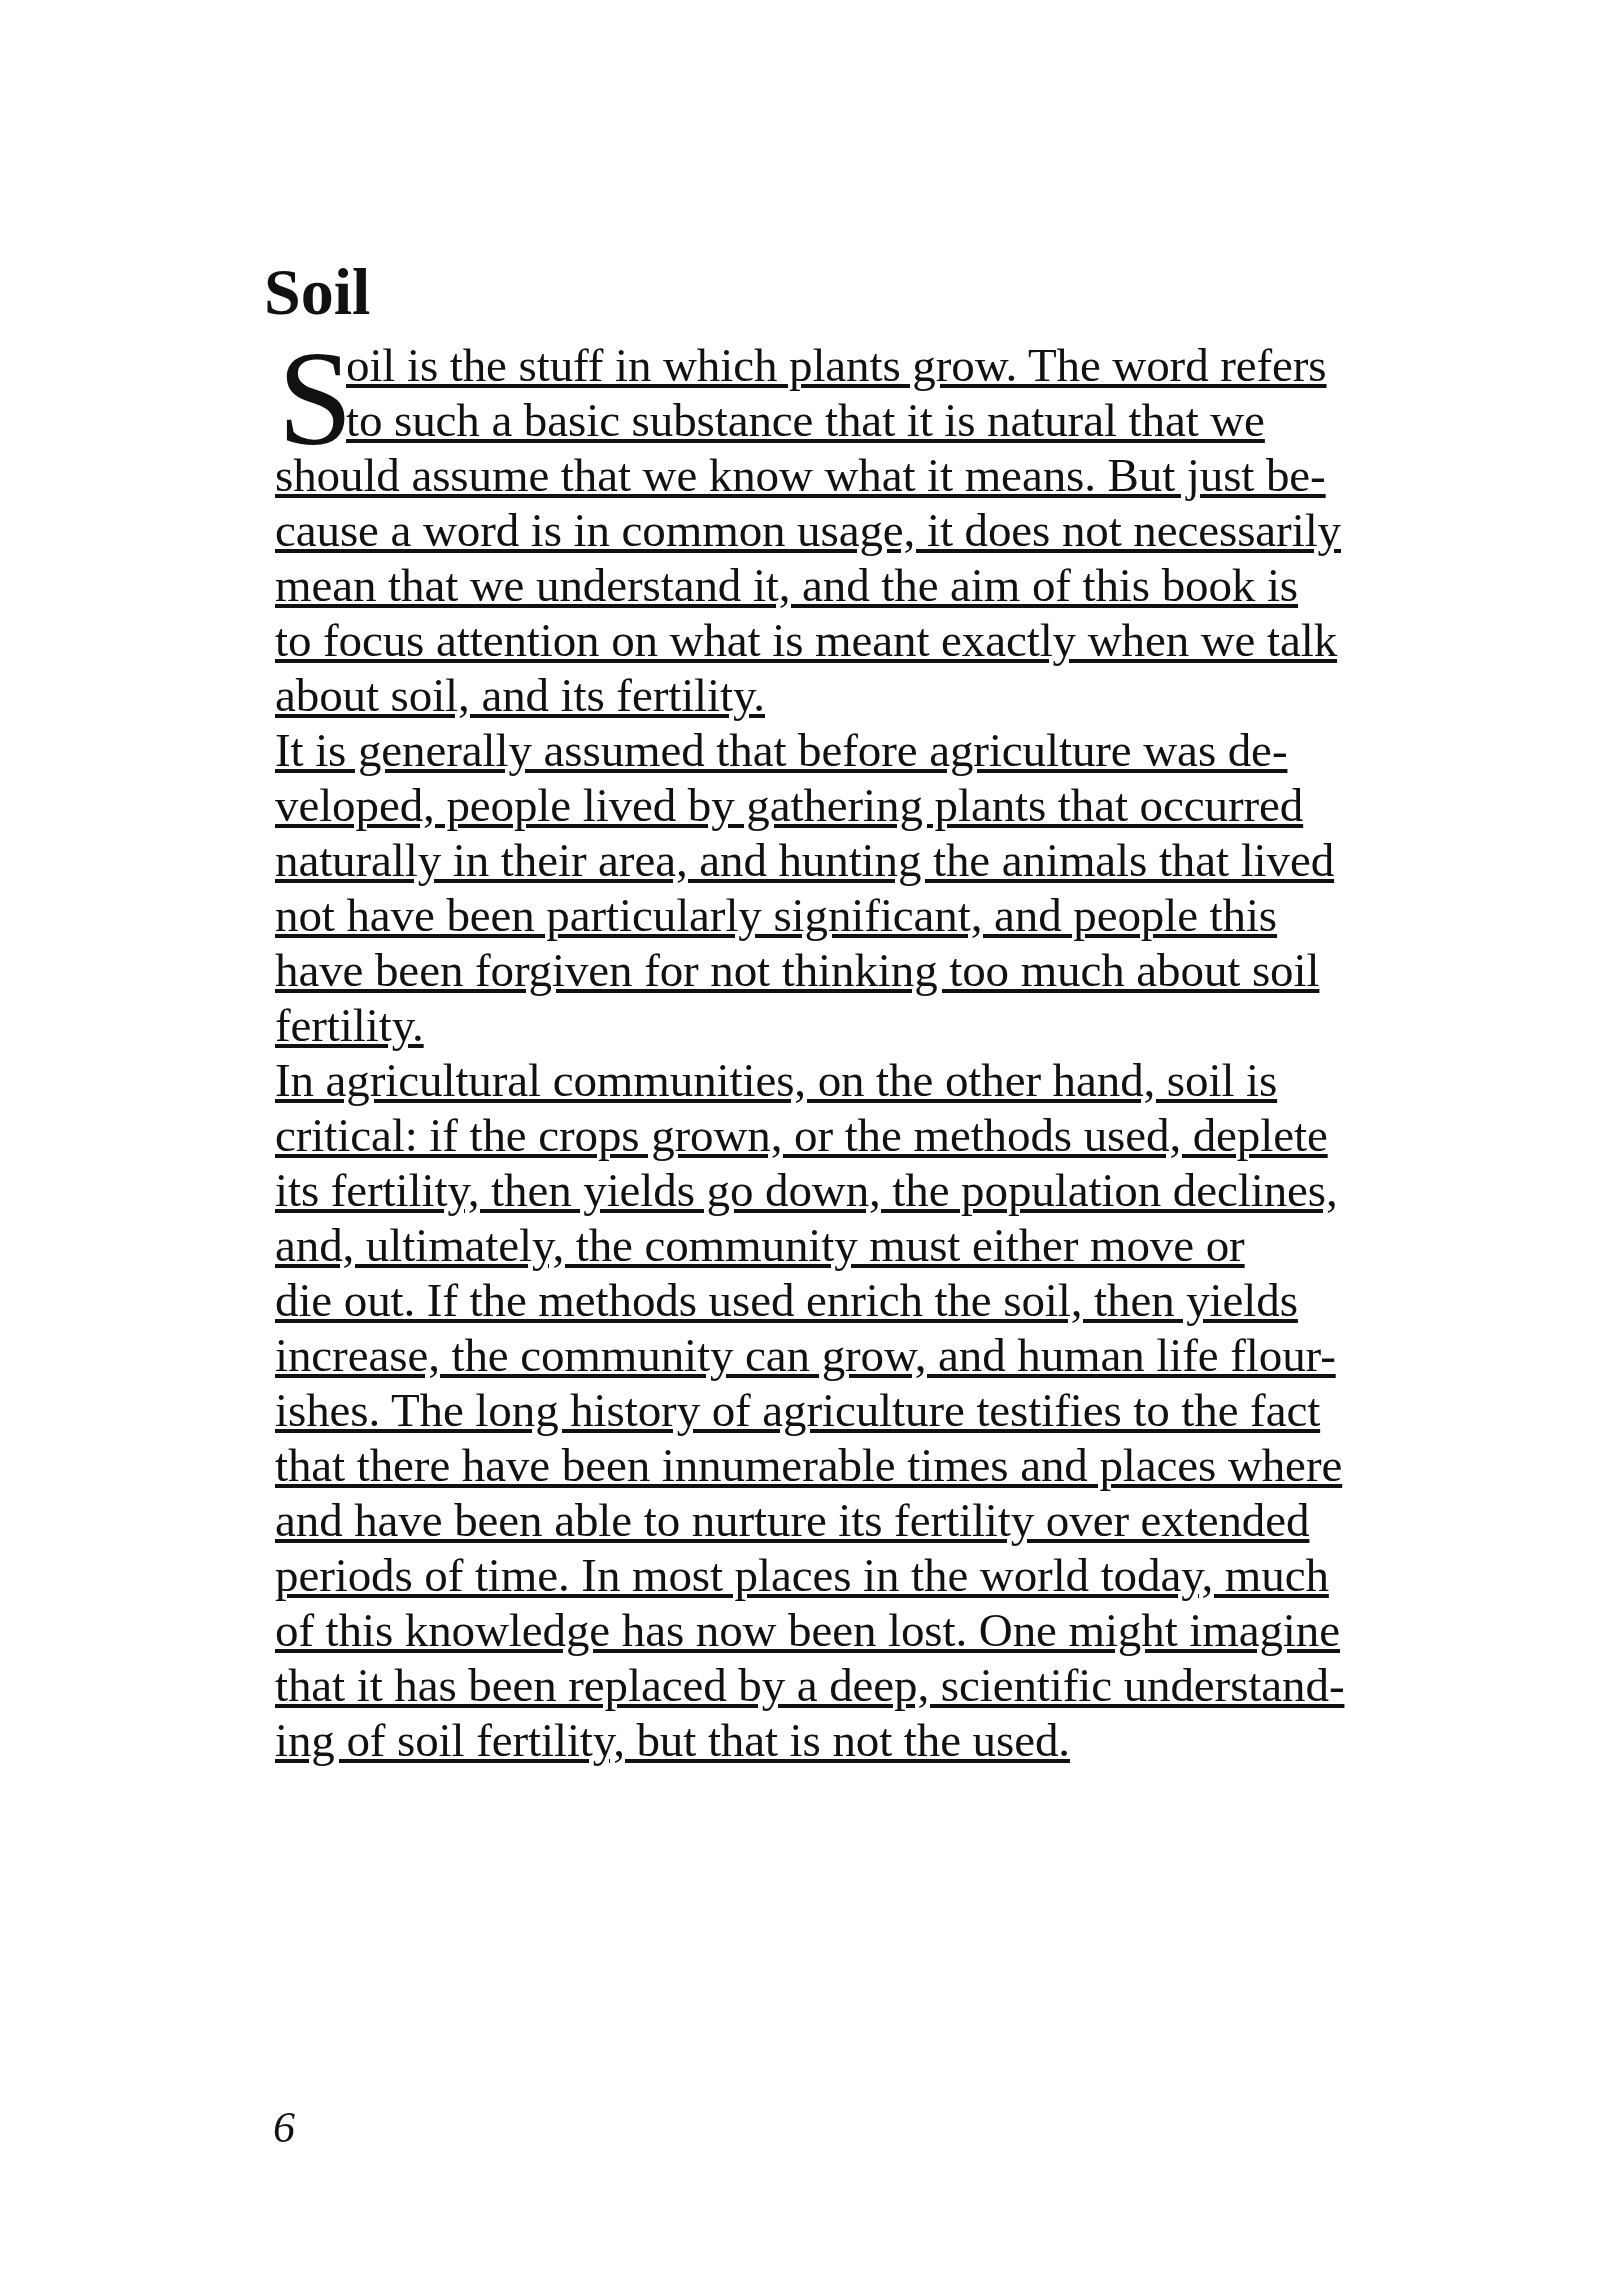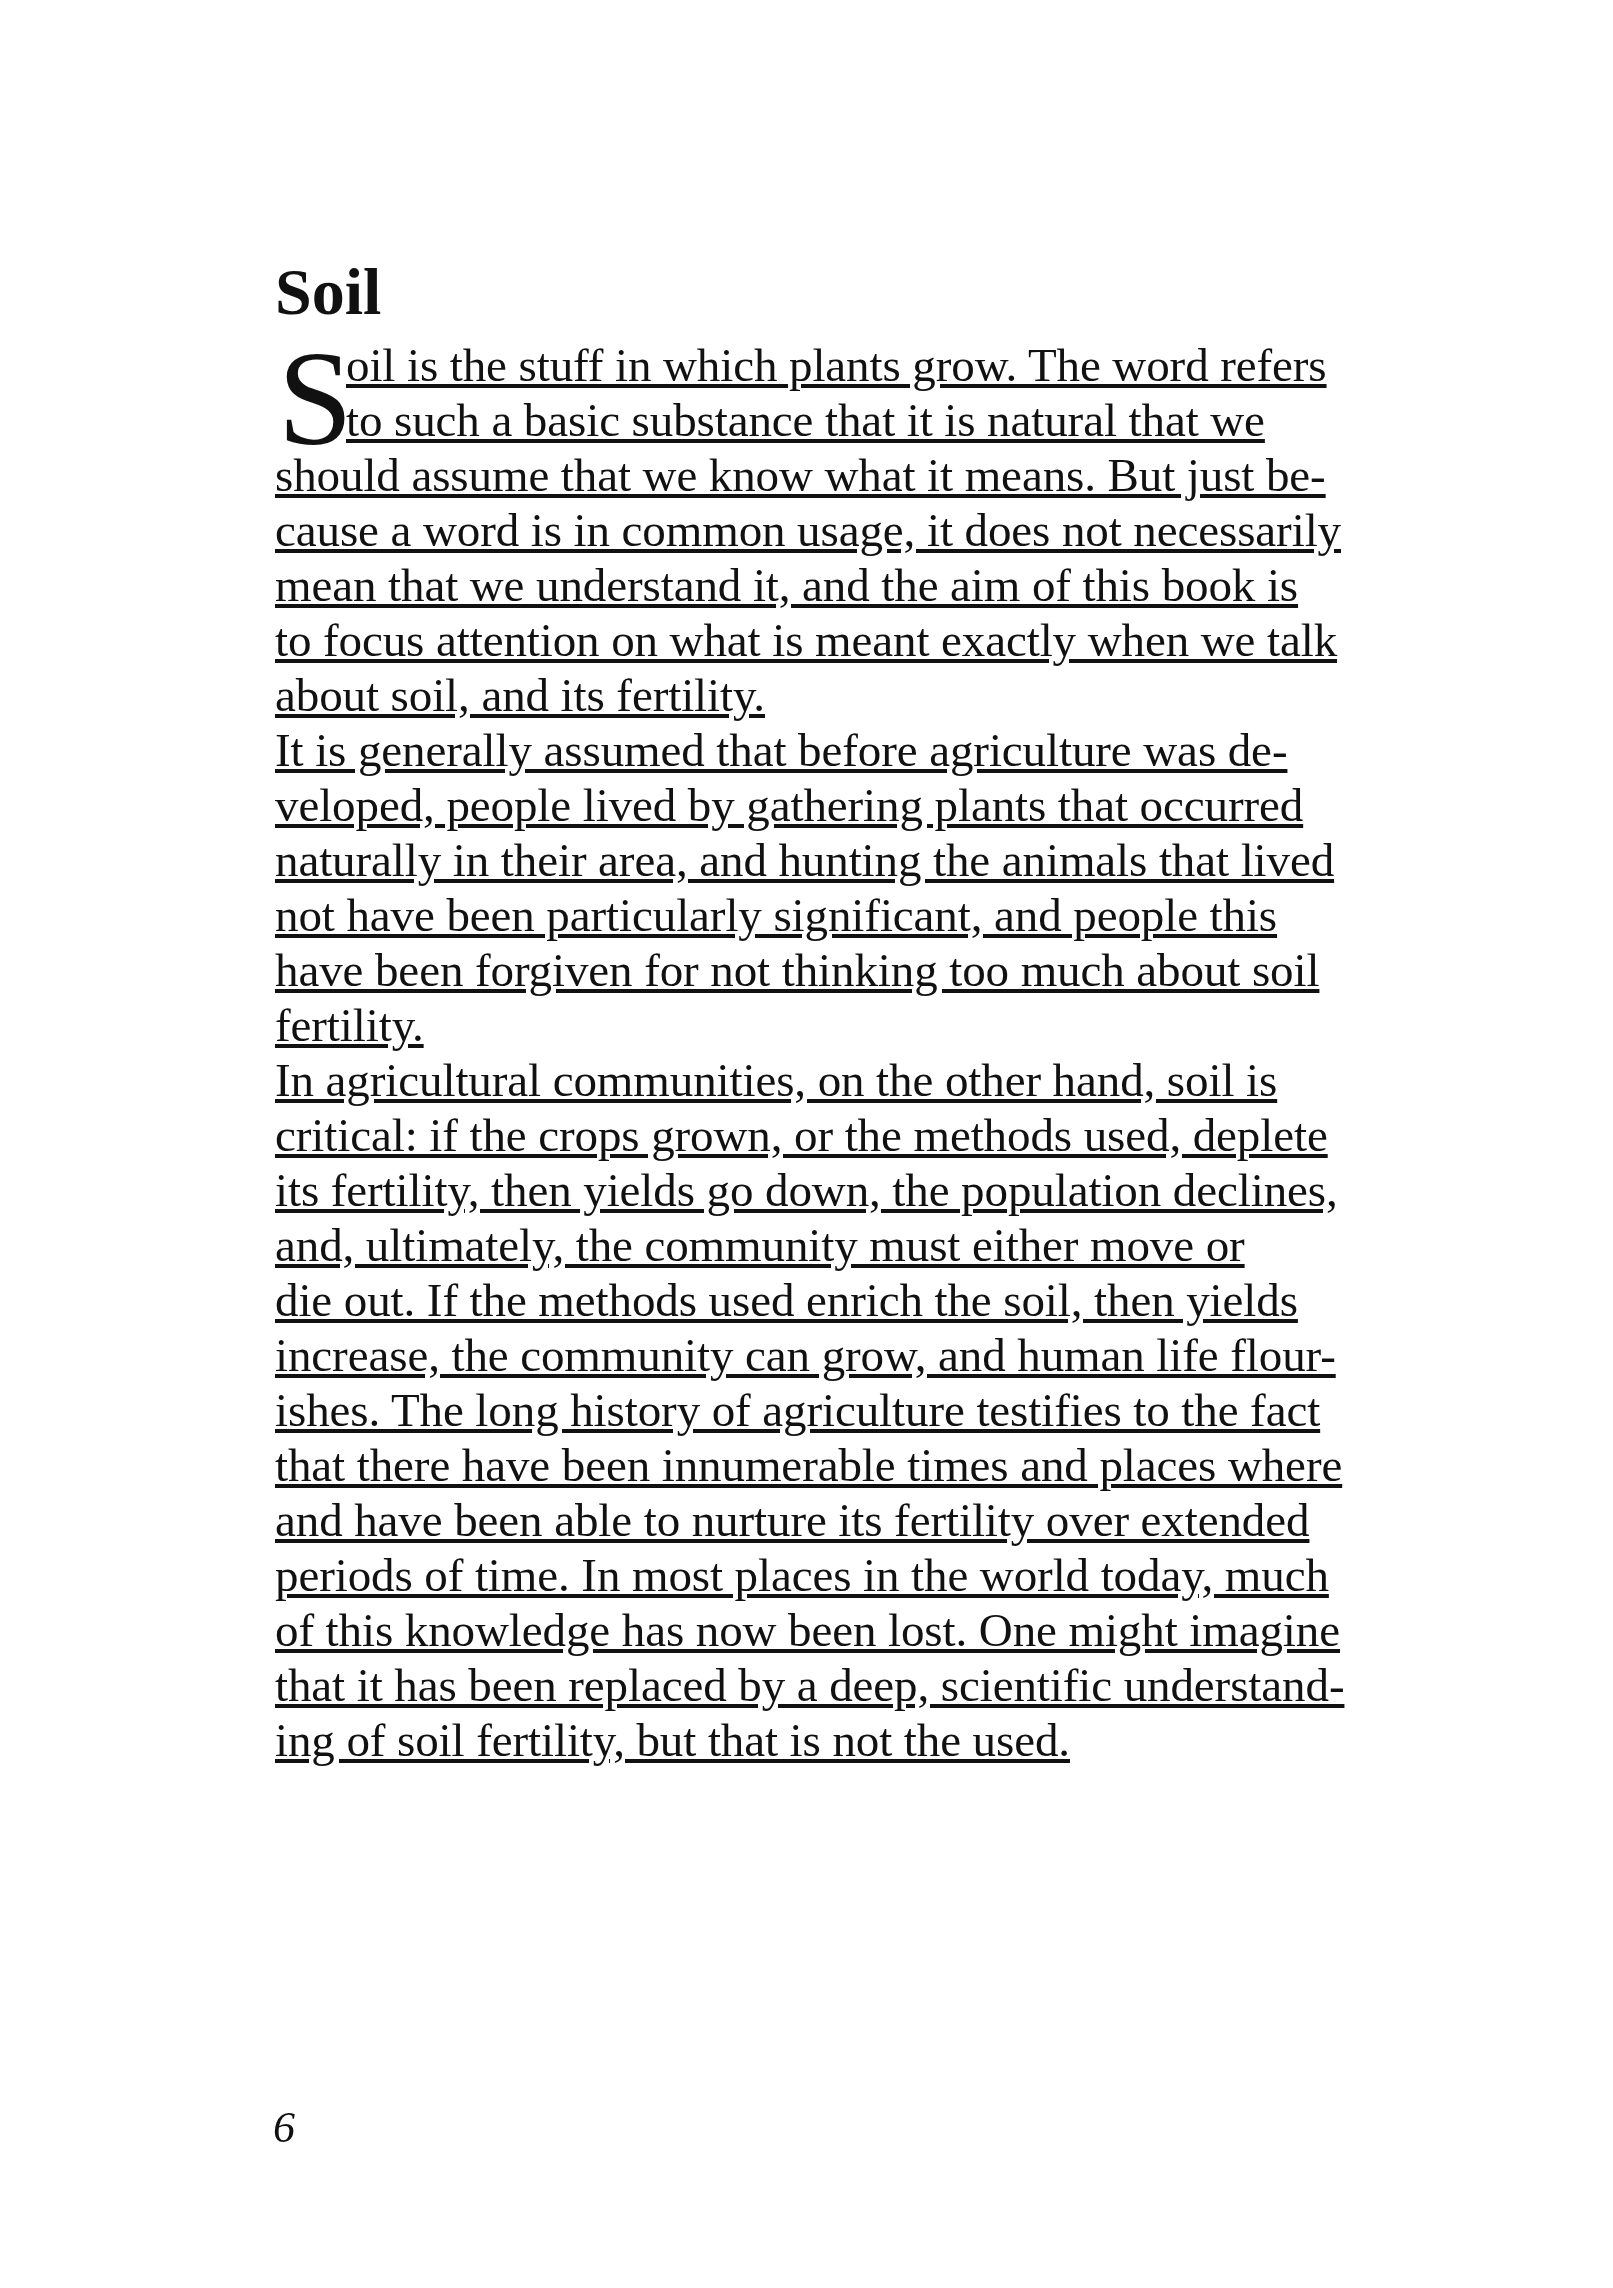--- a/index.html
+++ b/index.html
@@ -18,21 +18,21 @@
     .page {
       position: absolute;
       left: 0;
       top: 0;
       width: 1613px;
       height: 2289px;
       background: #ffffff;
     }
     .title {
       position: absolute;
-      left: 275px;
+      left: 264px;
       top: 251px;
       font-size: 66px;
       font-weight: bold;
       line-height: 81px;
       margin: 0;
       white-space: nowrap;
     }
     .body-text {
       position: absolute;
       left: 275px;

